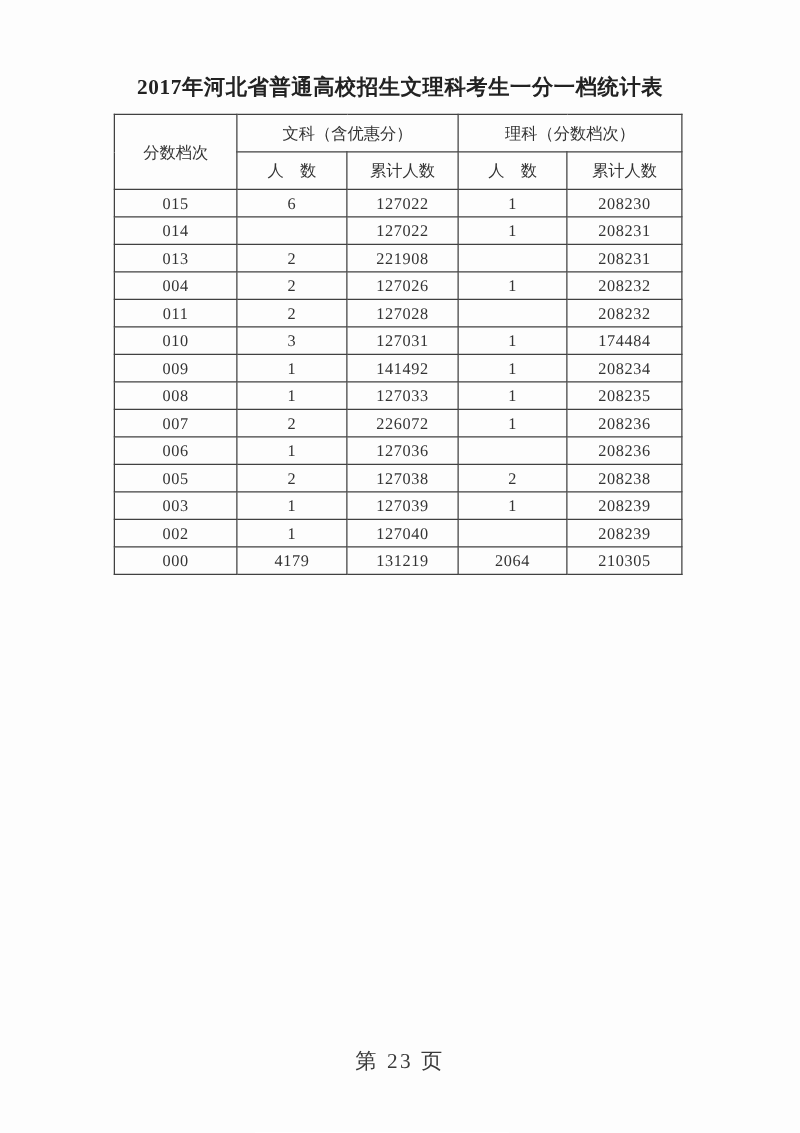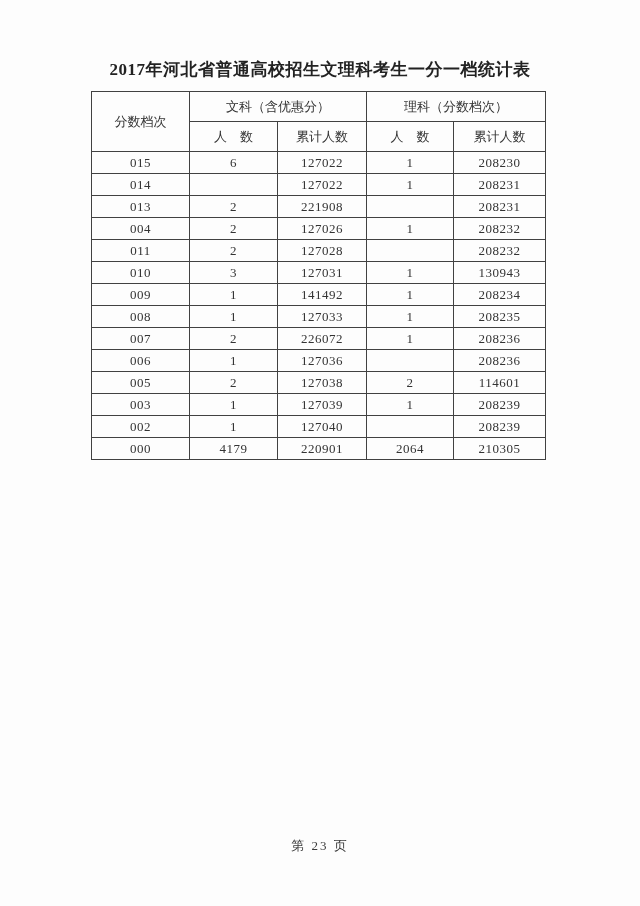--- a/index.html
+++ b/index.html
@@ -50,21 +50,21 @@
   .score-table thead tr.group-row th { height: 29px; }
   .score-table thead tr.sub-row th   { height: 29px; }
   .score-table tbody tr              { height: 22px; }
   .score-table tbody td { letter-spacing: 0.5px; }
   .page-footer {
     position: absolute;
     top: 837px;
     left: 0;
     width: 100%;
     text-align: center;
-    font-size: 13px;
+    font-size: 17px;
     color: #3a3a3a;
     letter-spacing: 2px;
   }
 </style>
 </head>
 <body>
 
 <div class="sheet">
 
   <div class="doc-title">2017年河北省普通高校招生文理科考生一分一档统计表</div>
@@ -124,21 +124,21 @@
           <td>2</td>
           <td>127028</td>
           <td></td>
           <td>208232</td>
         </tr>
         <tr>
           <td>010</td>
           <td>3</td>
           <td>127031</td>
           <td>1</td>
-          <td>130943</td>
+          <td>174484</td>
         </tr>
         <tr>
           <td>009</td>
           <td>1</td>
           <td>141492</td>
           <td>1</td>
           <td>208234</td>
         </tr>
         <tr>
           <td>008</td>
@@ -159,40 +159,40 @@
           <td>1</td>
           <td>127036</td>
           <td></td>
           <td>208236</td>
         </tr>
         <tr>
           <td>005</td>
           <td>2</td>
           <td>127038</td>
           <td>2</td>
-          <td>114601</td>
+          <td>208238</td>
         </tr>
         <tr>
           <td>003</td>
           <td>1</td>
           <td>127039</td>
           <td>1</td>
           <td>208239</td>
         </tr>
         <tr>
           <td>002</td>
           <td>1</td>
           <td>127040</td>
           <td></td>
           <td>208239</td>
         </tr>
         <tr>
           <td>000</td>
           <td>4179</td>
-          <td>220901</td>
+          <td>131219</td>
           <td>2064</td>
           <td>210305</td>
         </tr>
       </tbody>
   </table>
 
   <div class="page-footer">第 23 页</div>
 
 </div>
 

